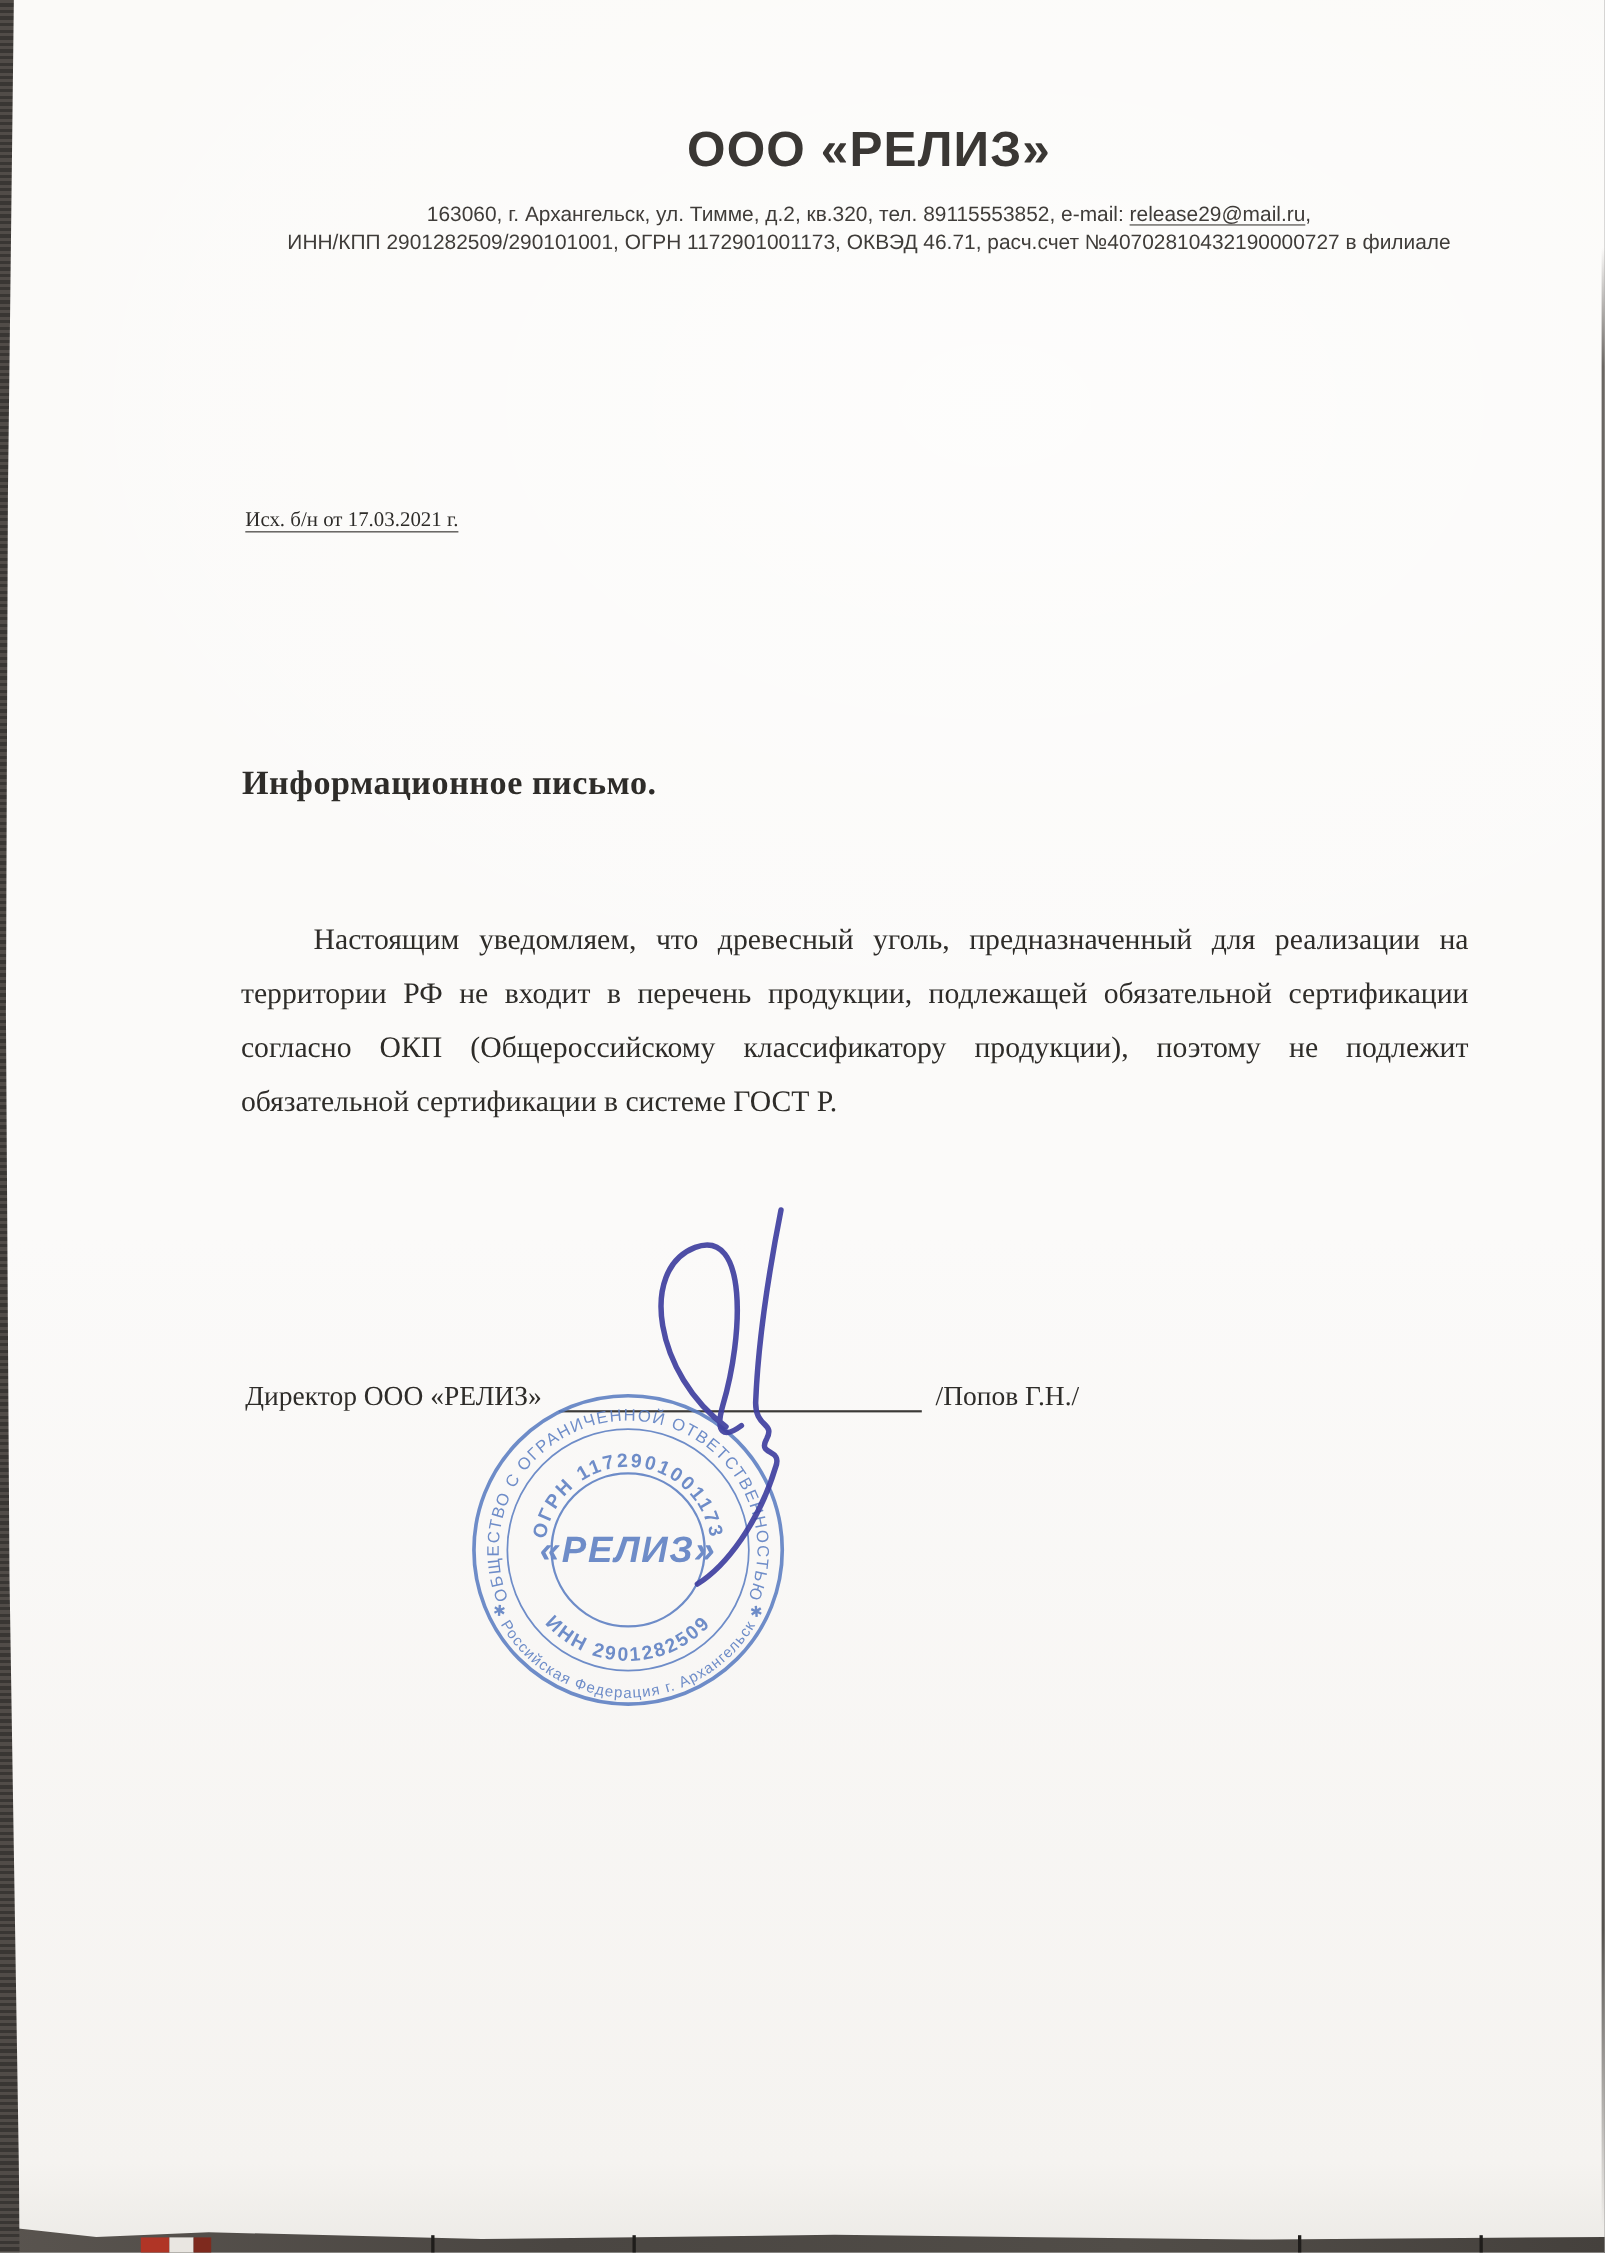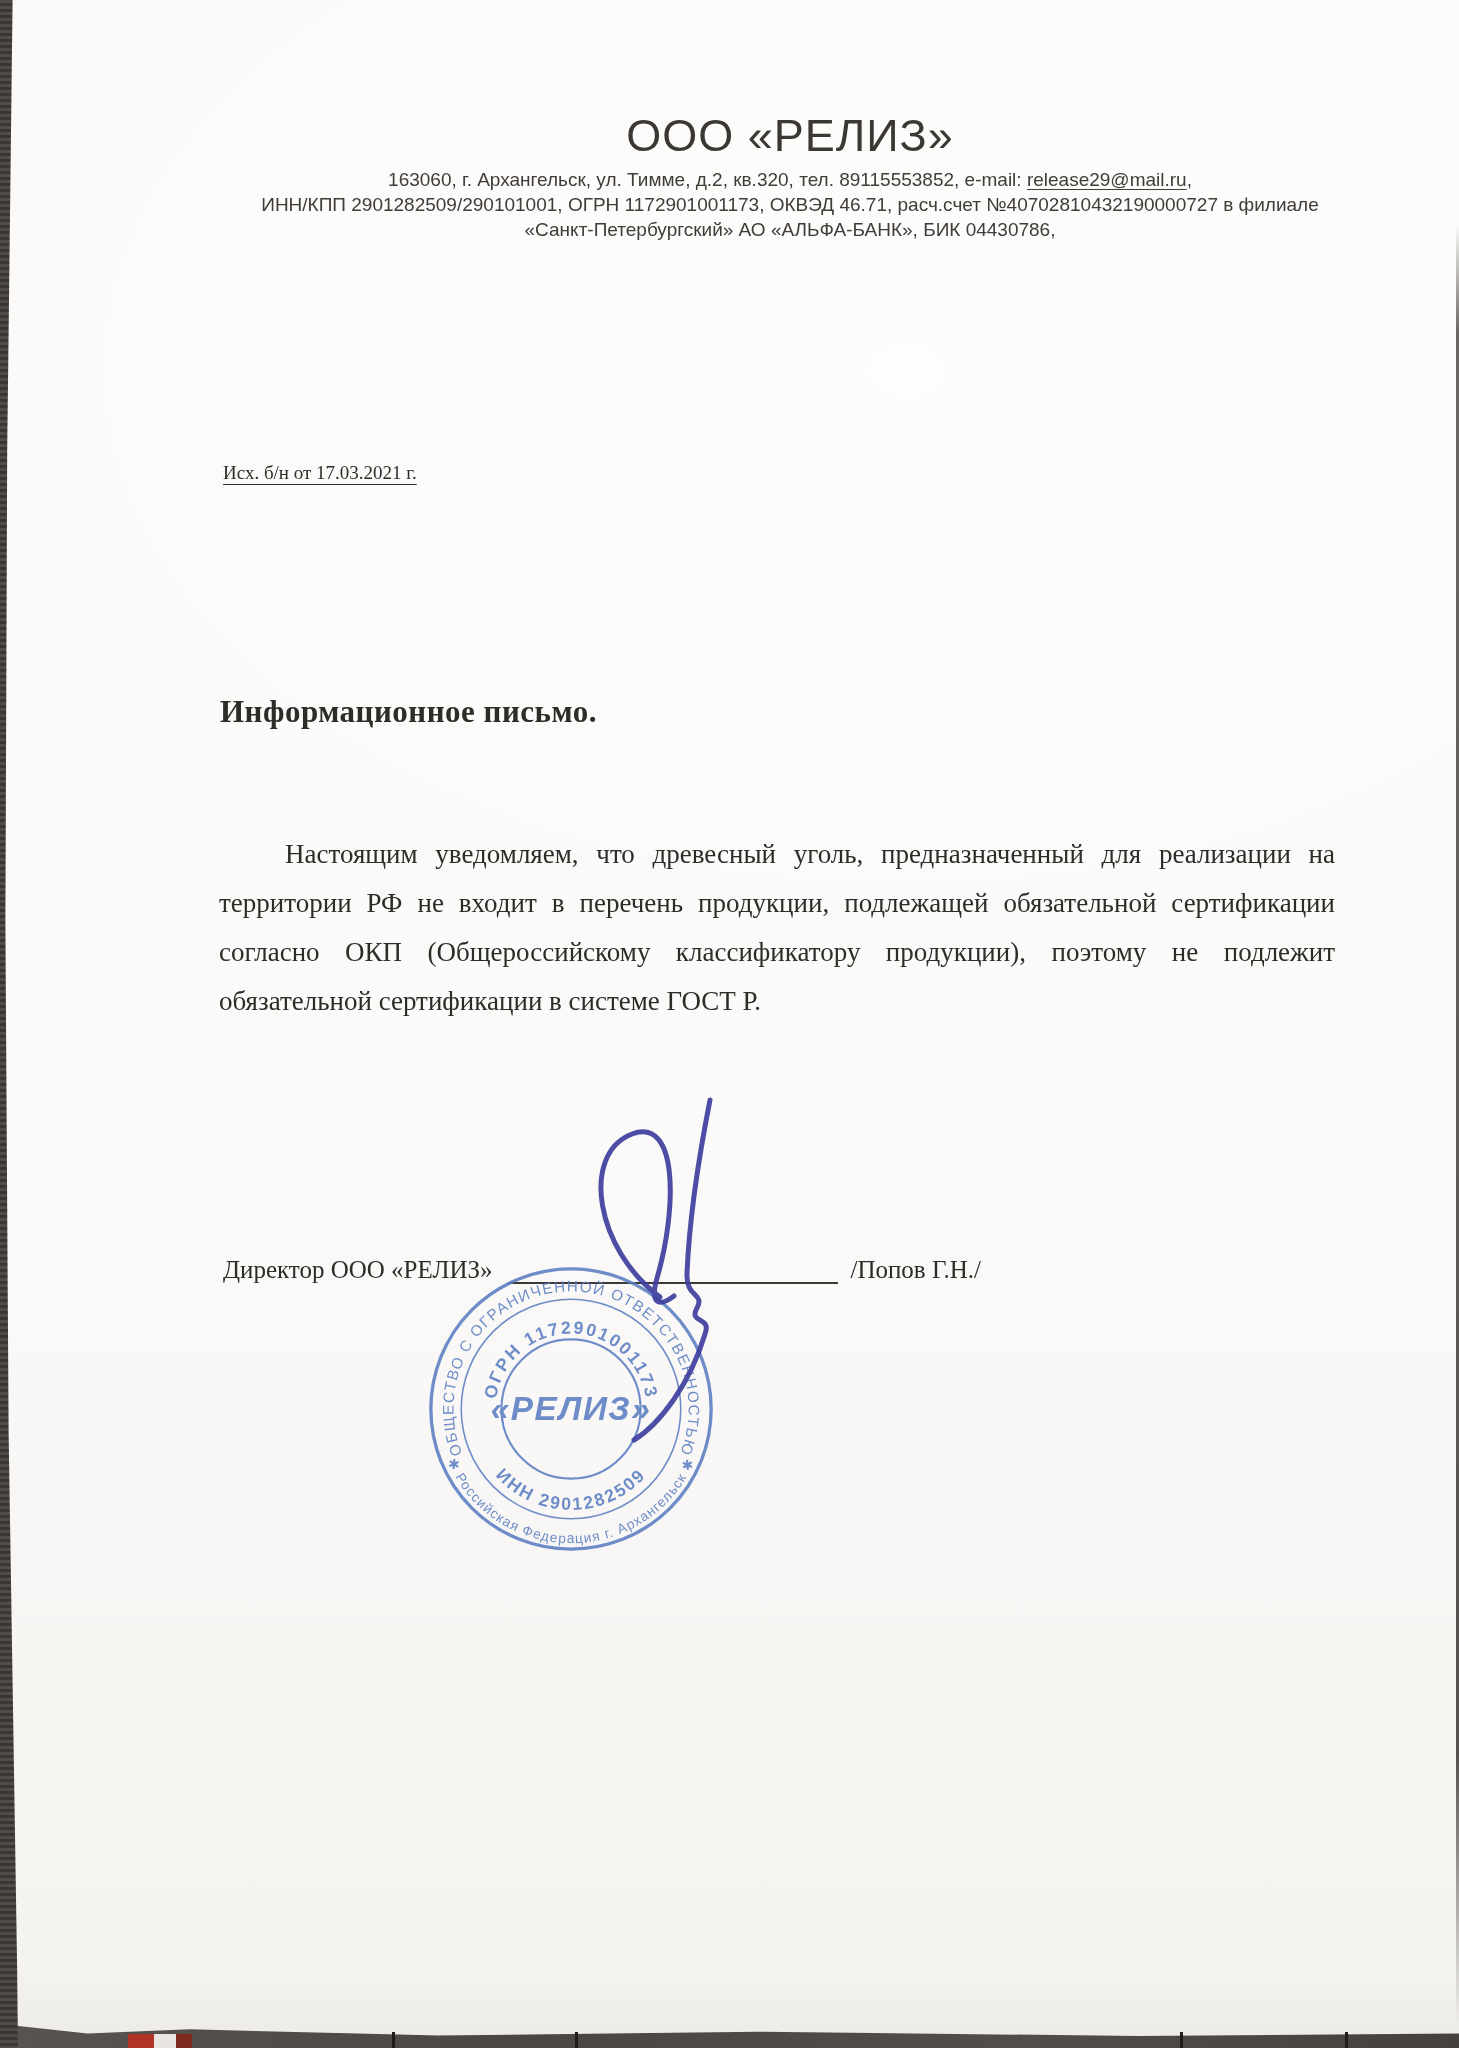--- a/index.html
+++ b/index.html
@@ -33,22 +33,22 @@
   .edge-right{
     position:absolute;right:0;top:225px;width:3px;height:1800px;z-index:6;
     background:linear-gradient(180deg,rgba(90,87,83,0) 0%,#6b6763 6%,#55524e 85%,rgba(85,82,78,0) 100%);
   }
   
   .head{
     position:absolute;left:220px;top:112px;width:1140px;text-align:center;z-index:1;
     font-family:"Liberation Sans", sans-serif;color:#3f3c39;
   }
   .company{
-    font-size:45px;font-weight:400;letter-spacing:1px;color:#3a3734;line-height:1.05;
-    margin-bottom:8px;
+    font-size:45px;font-weight:700;letter-spacing:1px;color:#3a3734;line-height:1.05;
+    margin-bottom:24px;
   }
   .addr{font-size:19px;line-height:25px;}
   .email{text-decoration:underline;text-underline-offset:3px;color:#3f3c39;}
   
   .ref{
     position:absolute;left:223px;top:462px;z-index:1;
     font-size:19px;text-decoration:underline;text-underline-offset:5px;
   }
   .subject{
     position:absolute;left:220px;top:694px;width:1140px;text-align:left;z-index:1;
@@ -92,21 +92,20 @@
   <div class="key-line" style="left:575px"></div>
   <div class="key-line" style="left:1180px"></div>
   <div class="key-line" style="left:1345px"></div>
   <div class="edge-right"></div>
 
   <div class="head">
     <div class="company">ООО «РЕЛИЗ»</div>
     <div class="addr">
       <div><span>163060, г. Архангельск, ул. Тимме, д.2, кв.320, тел. 89115553852, e-mail: </span><span class="email">release29@mail.ru</span><span>,</span></div>
       <div>ИНН/КПП 2901282509/290101001, ОГРН 1172901001173, ОКВЭД 46.71, расч.счет №40702810432190000727 в филиале</div>
-      <div>«Санкт-Петербургский» АО «АЛЬФА-БАНК», БИК 04430786,</div>
     </div>
   </div>
 
   <div class="ref">Исх. б/н от 17.03.2021 г.</div>
 
   <div class="subject">Информационное письмо.</div>
 
   <div class="body-par">Настоящим уведомляем, что древесный уголь, предназначенный для реализации на территории РФ не входит в перечень продукции, подлежащей обязательной сертификации согласно ОКП (Общероссийскому классификатору продукции), поэтому не подлежит обязательной сертификации в системе ГОСТ Р.</div>
 
   <div class="sig-row">

